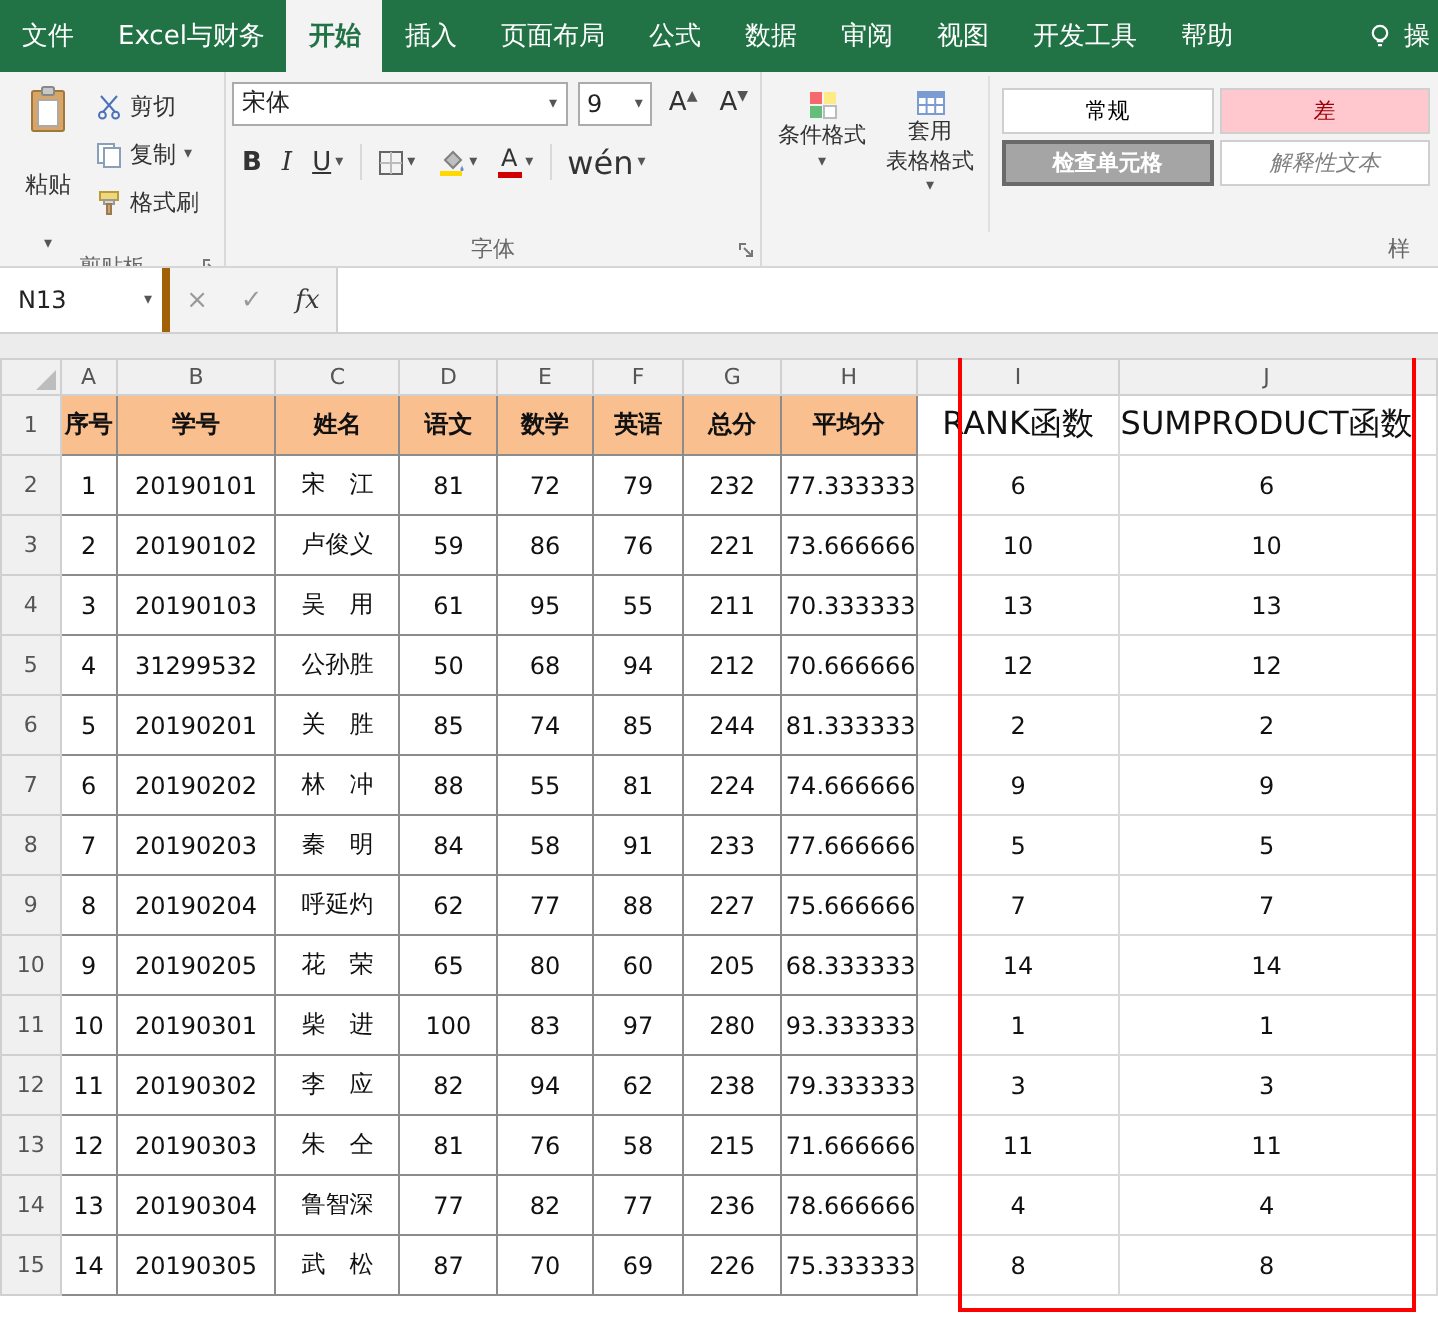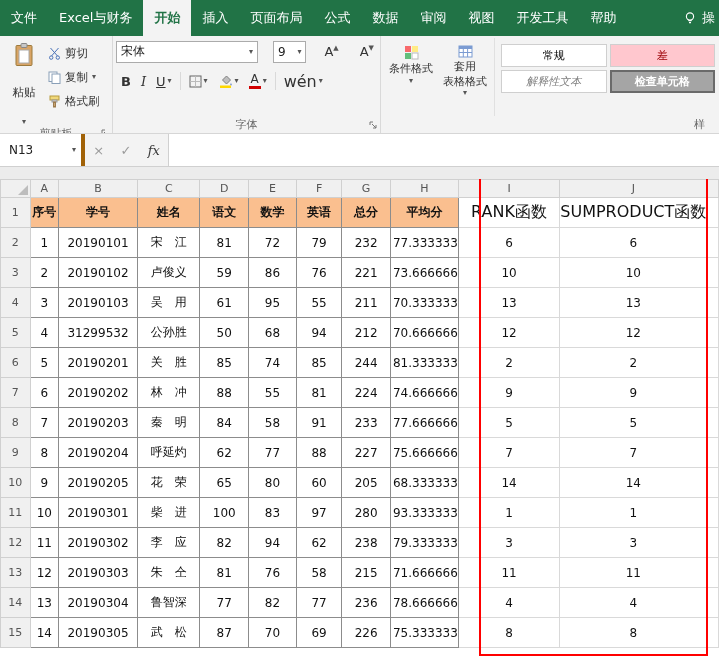--- a/index.html
+++ b/index.html
@@ -23,21 +23,21 @@
   .dd{font-size:8px;color:#555;line-height:1;}
   .vsep{width:1px;height:18px;background:#D9D9D9;margin:0 3px;}
 
   .grp-clipboard{width:113px;}
   .paste-btn{width:42px;display:flex;flex-direction:column;align-items:center;padding-top:5px;gap:18px;font-size:11.5px;color:#333;cursor:pointer;}
   .sbtn-col{display:flex;flex-direction:column;padding-top:3px;}
   .sbtn{display:flex;align-items:center;gap:4px;font-size:11.5px;color:#333;height:24px;padding:0 3px;cursor:pointer;white-space:nowrap;}
 
   .grp-font{width:268px;}
   .grp-font .rgroup-body{flex-direction:column;}
-  .fontrow1{display:flex;gap:15px;align-items:center;height:27px;}
+  .fontrow1{display:flex;gap:5px;align-items:center;height:27px;}
   .combo{background:#fff;border:1px solid #ABABAB;height:22px;display:flex;align-items:center;justify-content:space-between;padding:0 4px;font-size:12px;color:#222;cursor:pointer;}
   .combo-font{width:168px;}
   .combo-size{width:38px;}
   .abtn{font-size:13px;color:#333;padding:0 3px;cursor:pointer;white-space:nowrap;}
   .abtn .tri{font-size:7px;vertical-align:top;color:#555;}
   .fontrow2{display:flex;align-items:center;height:28px;margin-top:2px;}
   .fmt{padding:0 5px;font-size:13px;color:#333;display:flex;align-items:center;gap:2px;cursor:pointer;height:24px;}
   .fmt .b{font-weight:bold;}
   .fmt .i{font-style:italic;font-family:"DejaVu Serif",serif;}
   .fmt .u{text-decoration:underline;}
@@ -239,22 +239,22 @@
               <rect x="1" y="1" width="13" height="3" fill="#7B9BD2"></rect>
               <path d="M5.3 4v8M9.6 4v8M1 7.5h13" stroke="#7B9BD2" fill="none"></path>
             </svg>
           <span>套用</span>
           <span>表格格式</span>
           <span class="dd">▾</span>
         </div>
         <div class="gallery">
             <div class="gtile" style="background: rgb(255, 255, 255); color: rgb(0, 0, 0); font-family: Liberation Serif, serif;">常规</div>
             <div class="gtile" style="background: rgb(255, 199, 206); color: rgb(156, 0, 6);">差</div>
+            <div class="gtile selected" style="background: rgb(165, 165, 165); color: rgb(255, 255, 255); font-weight: bold;">检查单元格</div>
             <div class="gtile" style="background: rgb(255, 255, 255); color: rgb(127, 127, 127); font-style: italic;">解释性文本</div>
-            <div class="gtile selected" style="background: rgb(165, 165, 165); color: rgb(255, 255, 255); font-weight: bold;">检查单元格</div>
           </div>
       </div>
       <div class="rgroup-label">
         <span>样</span>
       </div>
     </div>
 
   </div>
 
   <div class="fbar">

